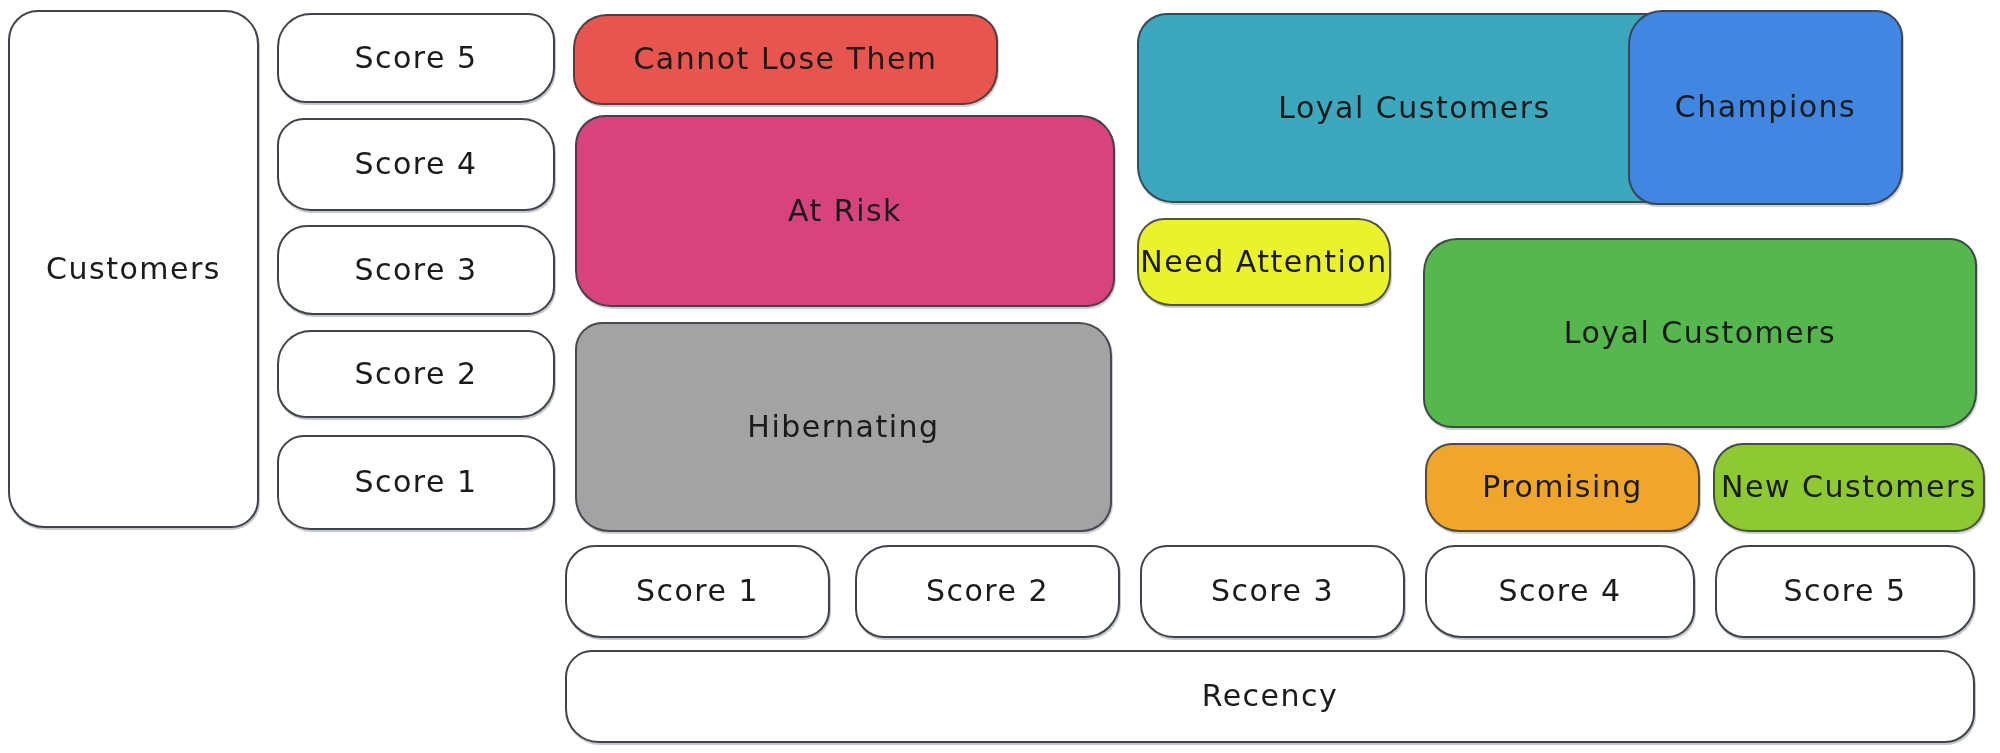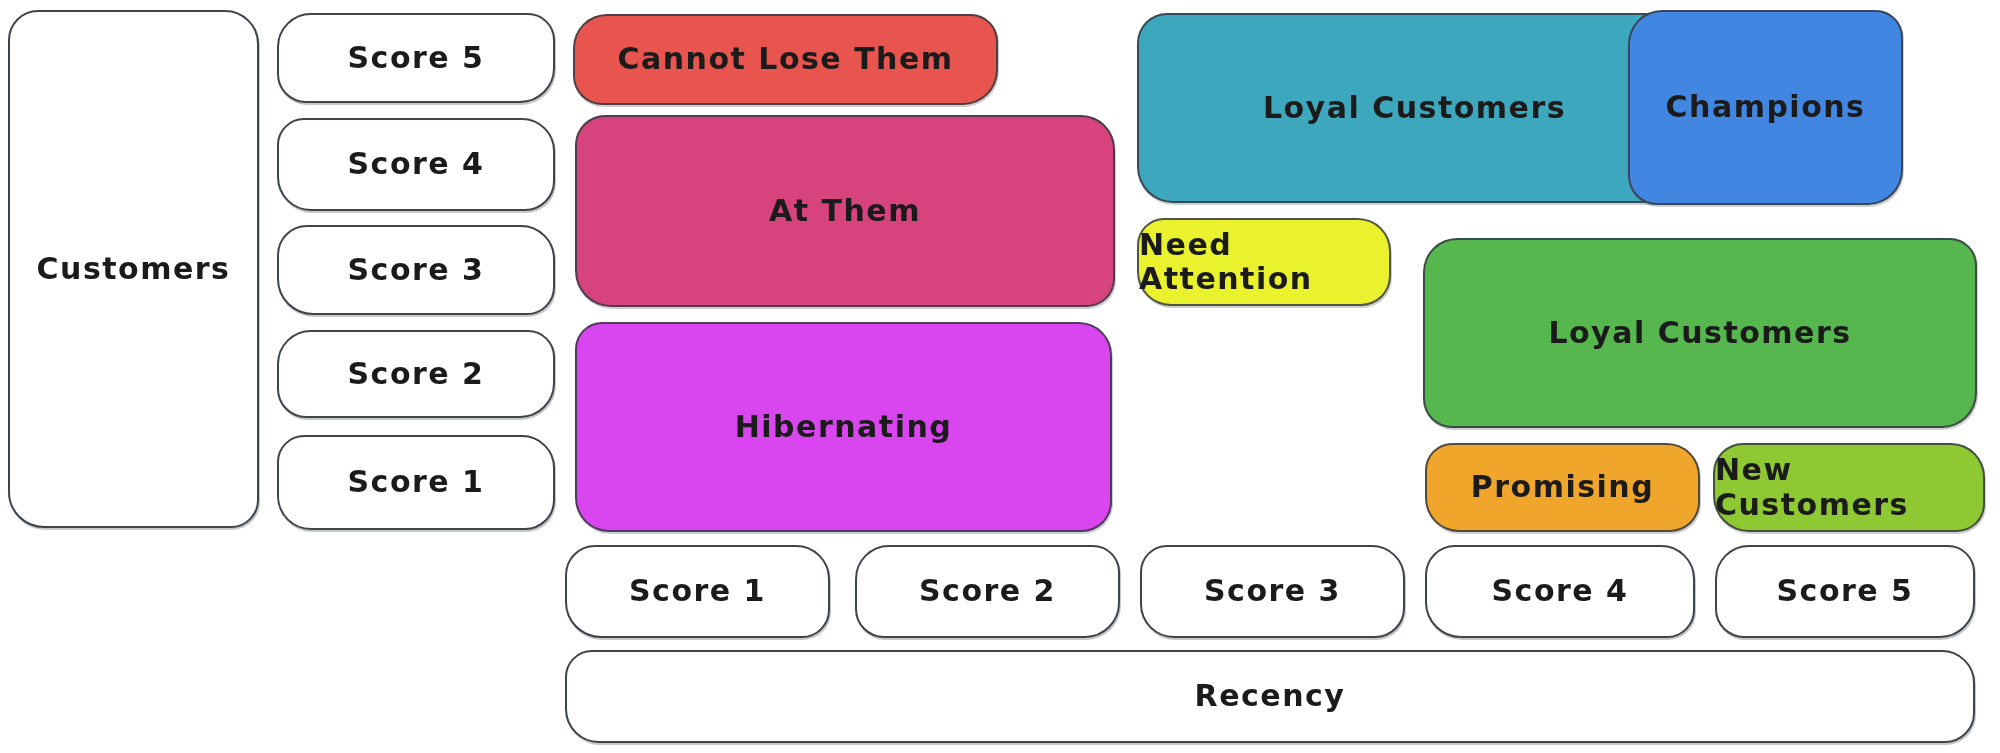--- a/index.html
+++ b/index.html
@@ -14,21 +14,21 @@
   }
   .box {
     position: absolute;
     display: flex;
     align-items: center;
     justify-content: center;
     box-sizing: border-box;
     border: 2.5px solid #3f434a;
     text-align: left;
     font-size: 30px;
-    font-weight: 700;
+    font-weight: 400;
     letter-spacing: 1.5px;
     line-height: 1.15;
   }
   .white { background: #ffffff; box-shadow: 1px 2px 0 rgba(90,95,105,0.35); }
   .seg   { border-color: rgba(55,58,66,0.85); box-shadow: 1px 2px 0 rgba(90,95,105,0.30); }
   
   .r1 { border-radius: 30px 34px 28px 36px; }
   .r2 { border-radius: 34px 27px 35px 29px; }
   .r3 { border-radius: 27px 33px 30px 34px; }
 
@@ -82,23 +82,23 @@
     <span>Score 2</span>
   </div>
   <div class="box white r3 fs1">
     <span>Score 1</span>
   </div>
 
   <div class="box seg r2 cannot-lose" style="background: rgb(232, 85, 78);">
     <span>Cannot Lose Them</span>
   </div>
   <div class="box seg r1 at-risk" style="background: rgb(214, 67, 125);">
-    <span>At Them</span>
+    <span>At Risk</span>
   </div>
-  <div class="box seg r3 hibernating" style="background: #d946ef;">
+  <div class="box seg r3 hibernating" style="background: #a3a3a3;">
     <span>Hibernating</span>
   </div>
   <div class="box seg r1 loyal-top" style="background: rgb(61, 168, 189);">
     <span>Loyal Customers</span>
   </div>
   <div class="box seg r2 champions" style="background: rgb(65, 135, 226);">
     <span>Champions</span>
   </div>
   <div class="box seg r3 need-attn" style="background: rgb(234, 242, 46);">
     <span>Need Attention</span>

